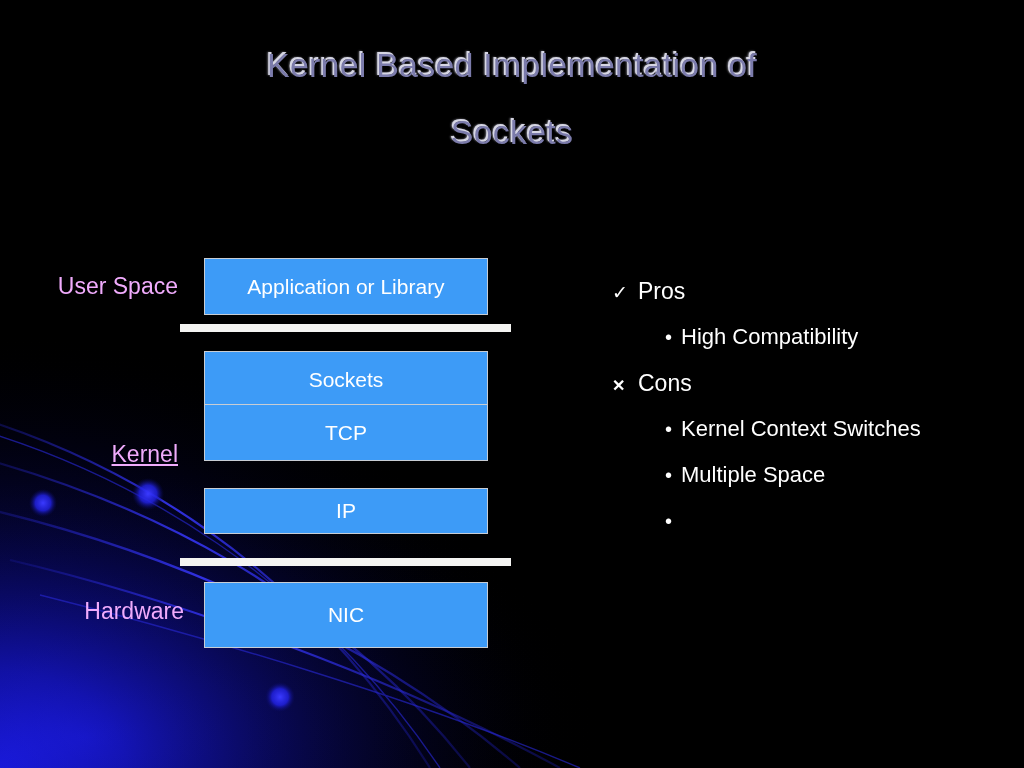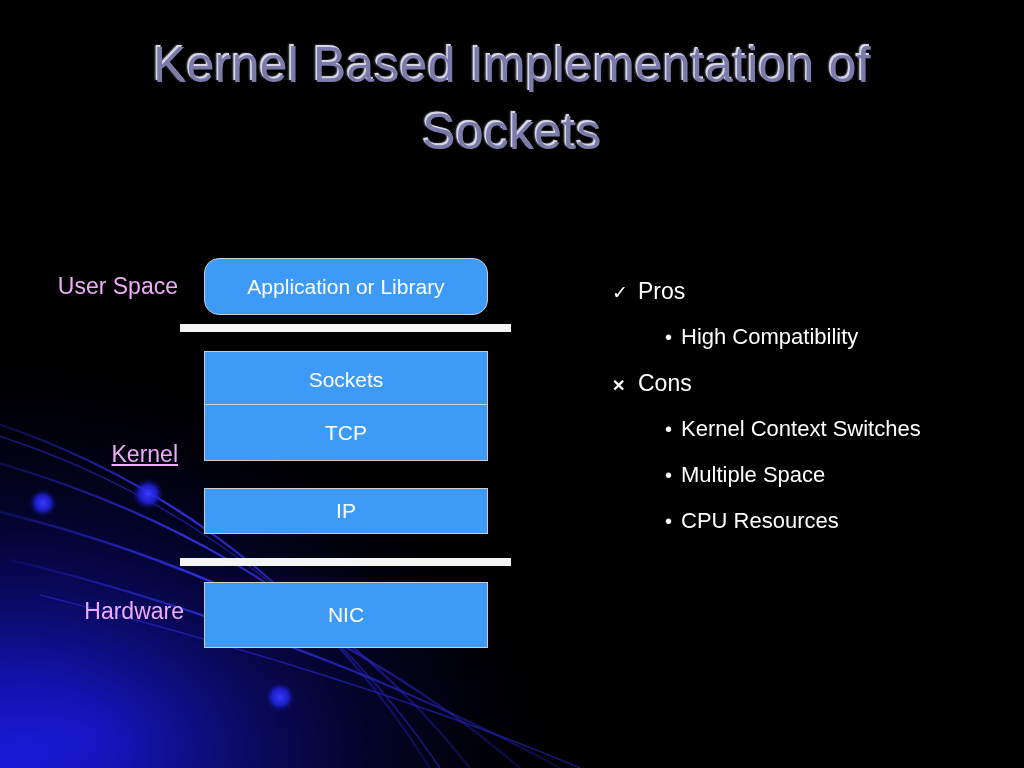--- a/index.html
+++ b/index.html
@@ -23,21 +23,21 @@
     width:1024px; height:768px;
     pointer-events:none;
   }
 
   
   #title {
     position:absolute;
     left:0; top:32px;
     width:1024px;
     text-align:center;
-    font-size:50px;
+    font-size:34px;
     line-height:67px;
     letter-spacing:0.2px;
     color:#7b7bab;
     text-shadow:
       -1.6px -1.6px 0 #d6d6e4,
       -2.4px -2.4px 2px rgba(225,225,240,0.55),
       2px 2px 2px rgba(0,0,0,0.9);
     white-space:pre-line;
   }
 
@@ -60,21 +60,21 @@
     width:284px;
     background:#3d9bf7;
     border:1px solid #c8cdd4;
     color:#ffffff;
     font-size:21px;
     display:flex;
     align-items:center;
     justify-content:center;
     white-space:nowrap;
   }
-  #box-app     { top:258px; height:57px;border-radius:15px; }
+  #box-app     { top:258px; height:57px; }
   #box-sockets { top:351px; height:58px; }
   #box-tcp     { top:404px; height:57px; }
   #box-ip      { top:488px; height:46px; }
   #box-nic     { top:582px; height:66px; }
 
   .divider-bar {
     position:absolute;
     left:180px;
     width:331px;
     height:8px;
@@ -213,17 +213,16 @@
     <div class="bullet-l2">
       <span class="marker">•</span>
       <span class="bullet-text">Kernel Context Switches</span>
     </div>
     <div class="bullet-l2">
       <span class="marker">•</span>
       <span class="bullet-text">Multiple Space</span>
     </div>
     <div class="bullet-l2">
       <span class="marker">•</span>
-      <span class="bullet-text">CPU Resources</span>
     </div>
   </div>
 
 </div>
 
 </body></html>

